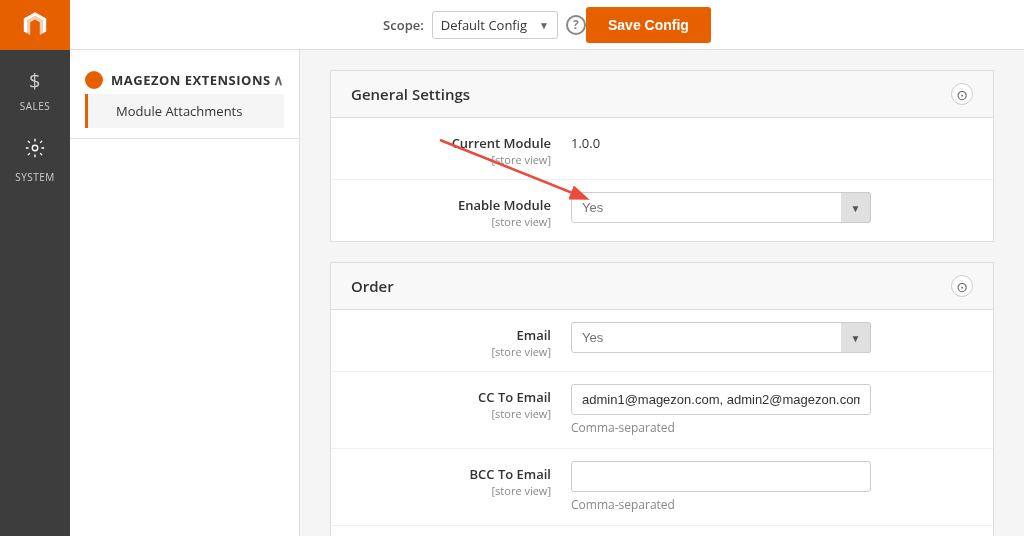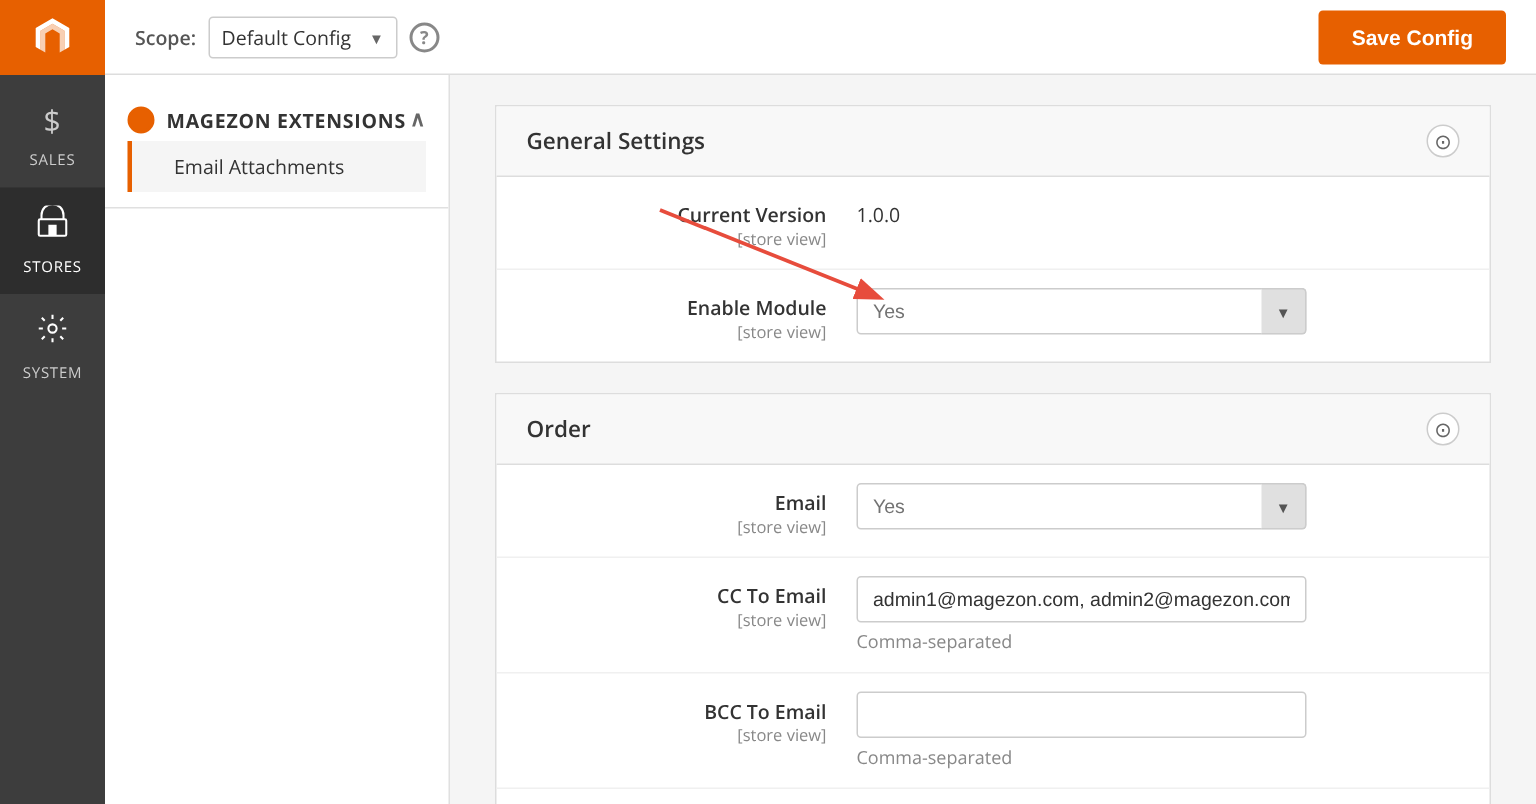--- a/index.html
+++ b/index.html
@@ -50,21 +50,21 @@
     }
 
     
     .topbar {
       background: #fff;
       border-bottom: 1px solid #ddd;
       padding: 0 20px;
       height: 50px;
       display: flex;
       align-items: center;
-      justify-content: space-between;
+      justify-content: center;
       flex-shrink: 0;
     }
     .topbar-left {
       display: flex;
       align-items: center;
       gap: 8px;
       font-size: 13px;
       color: #555;
     }
     .scope-label { font-weight: 600; }
@@ -294,30 +294,20 @@
     <svg viewBox="0 0 40 40" xmlns="http://www.w3.org/2000/svg">
       <path d="M20 4 L34 12 L34 28 L30 30.3 L30 14.3 L20 8.6 L10 14.3 L10 30.3 L6 28 L6 12 Z" fill="white"></path>
       <path d="M20 8.6 L30 14.3 L30 30.3 L26 32.6 L26 16.6 L20 13.2 L14 16.6 L14 32.6 L10 30.3 L10 14.3 Z" fill="white" opacity="0.7"></path>
     </svg>
   </div>
 
   <div class="sidebar-item">
     <div class="icon-wrap">$</div>
     <span>SALES</span>
   </div>
-  <div class="sidebar-item active">
-    <div class="icon-wrap">
-      <svg width="22" height="22" viewBox="0 0 24 24" fill="white">
-          <rect x="2" y="10" width="20" height="12" rx="1" fill="none" stroke="white" stroke-width="1.5"></rect>
-          <path d="M4 10V7a8 8 0 0116 0v3" fill="none" stroke="white" stroke-width="1.5"></path>
-          <rect x="9" y="14" width="6" height="8" fill="white"></rect>
-        </svg>
-    </div>
-    <span>STORES</span>
-  </div>
   <div class="sidebar-item">
     <div class="icon-wrap">
       <svg width="22" height="22" viewBox="0 0 24 24" fill="none" stroke="white" stroke-width="1.5">
           <circle cx="12" cy="12" r="3"></circle>
           <path d="M12 2v3M12 19v3M4.22 4.22l2.12 2.12M17.66 17.66l2.12 2.12M2 12h3M19 12h3M4.22 19.78l2.12-2.12M17.66 6.34l2.12-2.12"></path>
         </svg>
     </div>
     <span>SYSTEM</span>
   </div>
 </div>
@@ -343,21 +333,21 @@
     <div class="left-panel">
       <div class="left-panel-section">
         <div class="section-header">
           <div style="display:flex;align-items:center;">
             <span class="circle-icon"></span>
             <span>MAGEZON EXTENSIONS</span>
           </div>
           <span class="chevron">∧</span>
         </div>
         <div class="section-item">
-          <span>Email Attachments</span>
+          <span>Module Attachments</span>
         </div>
       </div>
     </div>
 
     <div class="right-content">
       <div class="right-content-inner">
 
         <svg class="arrow-overlay" width="200" height="80">
           <defs>
             <marker id="arrowhead" markerWidth="8" markerHeight="6" refX="6" refY="3" orient="auto">
@@ -369,21 +359,21 @@
 
         <div class="config-section">
           <div class="config-section-header">
             <span class="config-section-title">General Settings</span>
             <div class="collapse-btn">⊙</div>
           </div>
           <div class="config-body">
 
             <div class="config-row">
               <div class="config-label">
-                <span class="config-label-main">Current Version</span>
+                <span class="config-label-main">Current Module</span>
                 <span class="config-label-sub">[store view]</span>
               </div>
               <div class="config-value">
                 <span class="value-text">1.0.0</span>
               </div>
             </div>
 
             <div class="config-row">
               <div class="config-label">
                 <span class="config-label-main">Enable Module</span>

